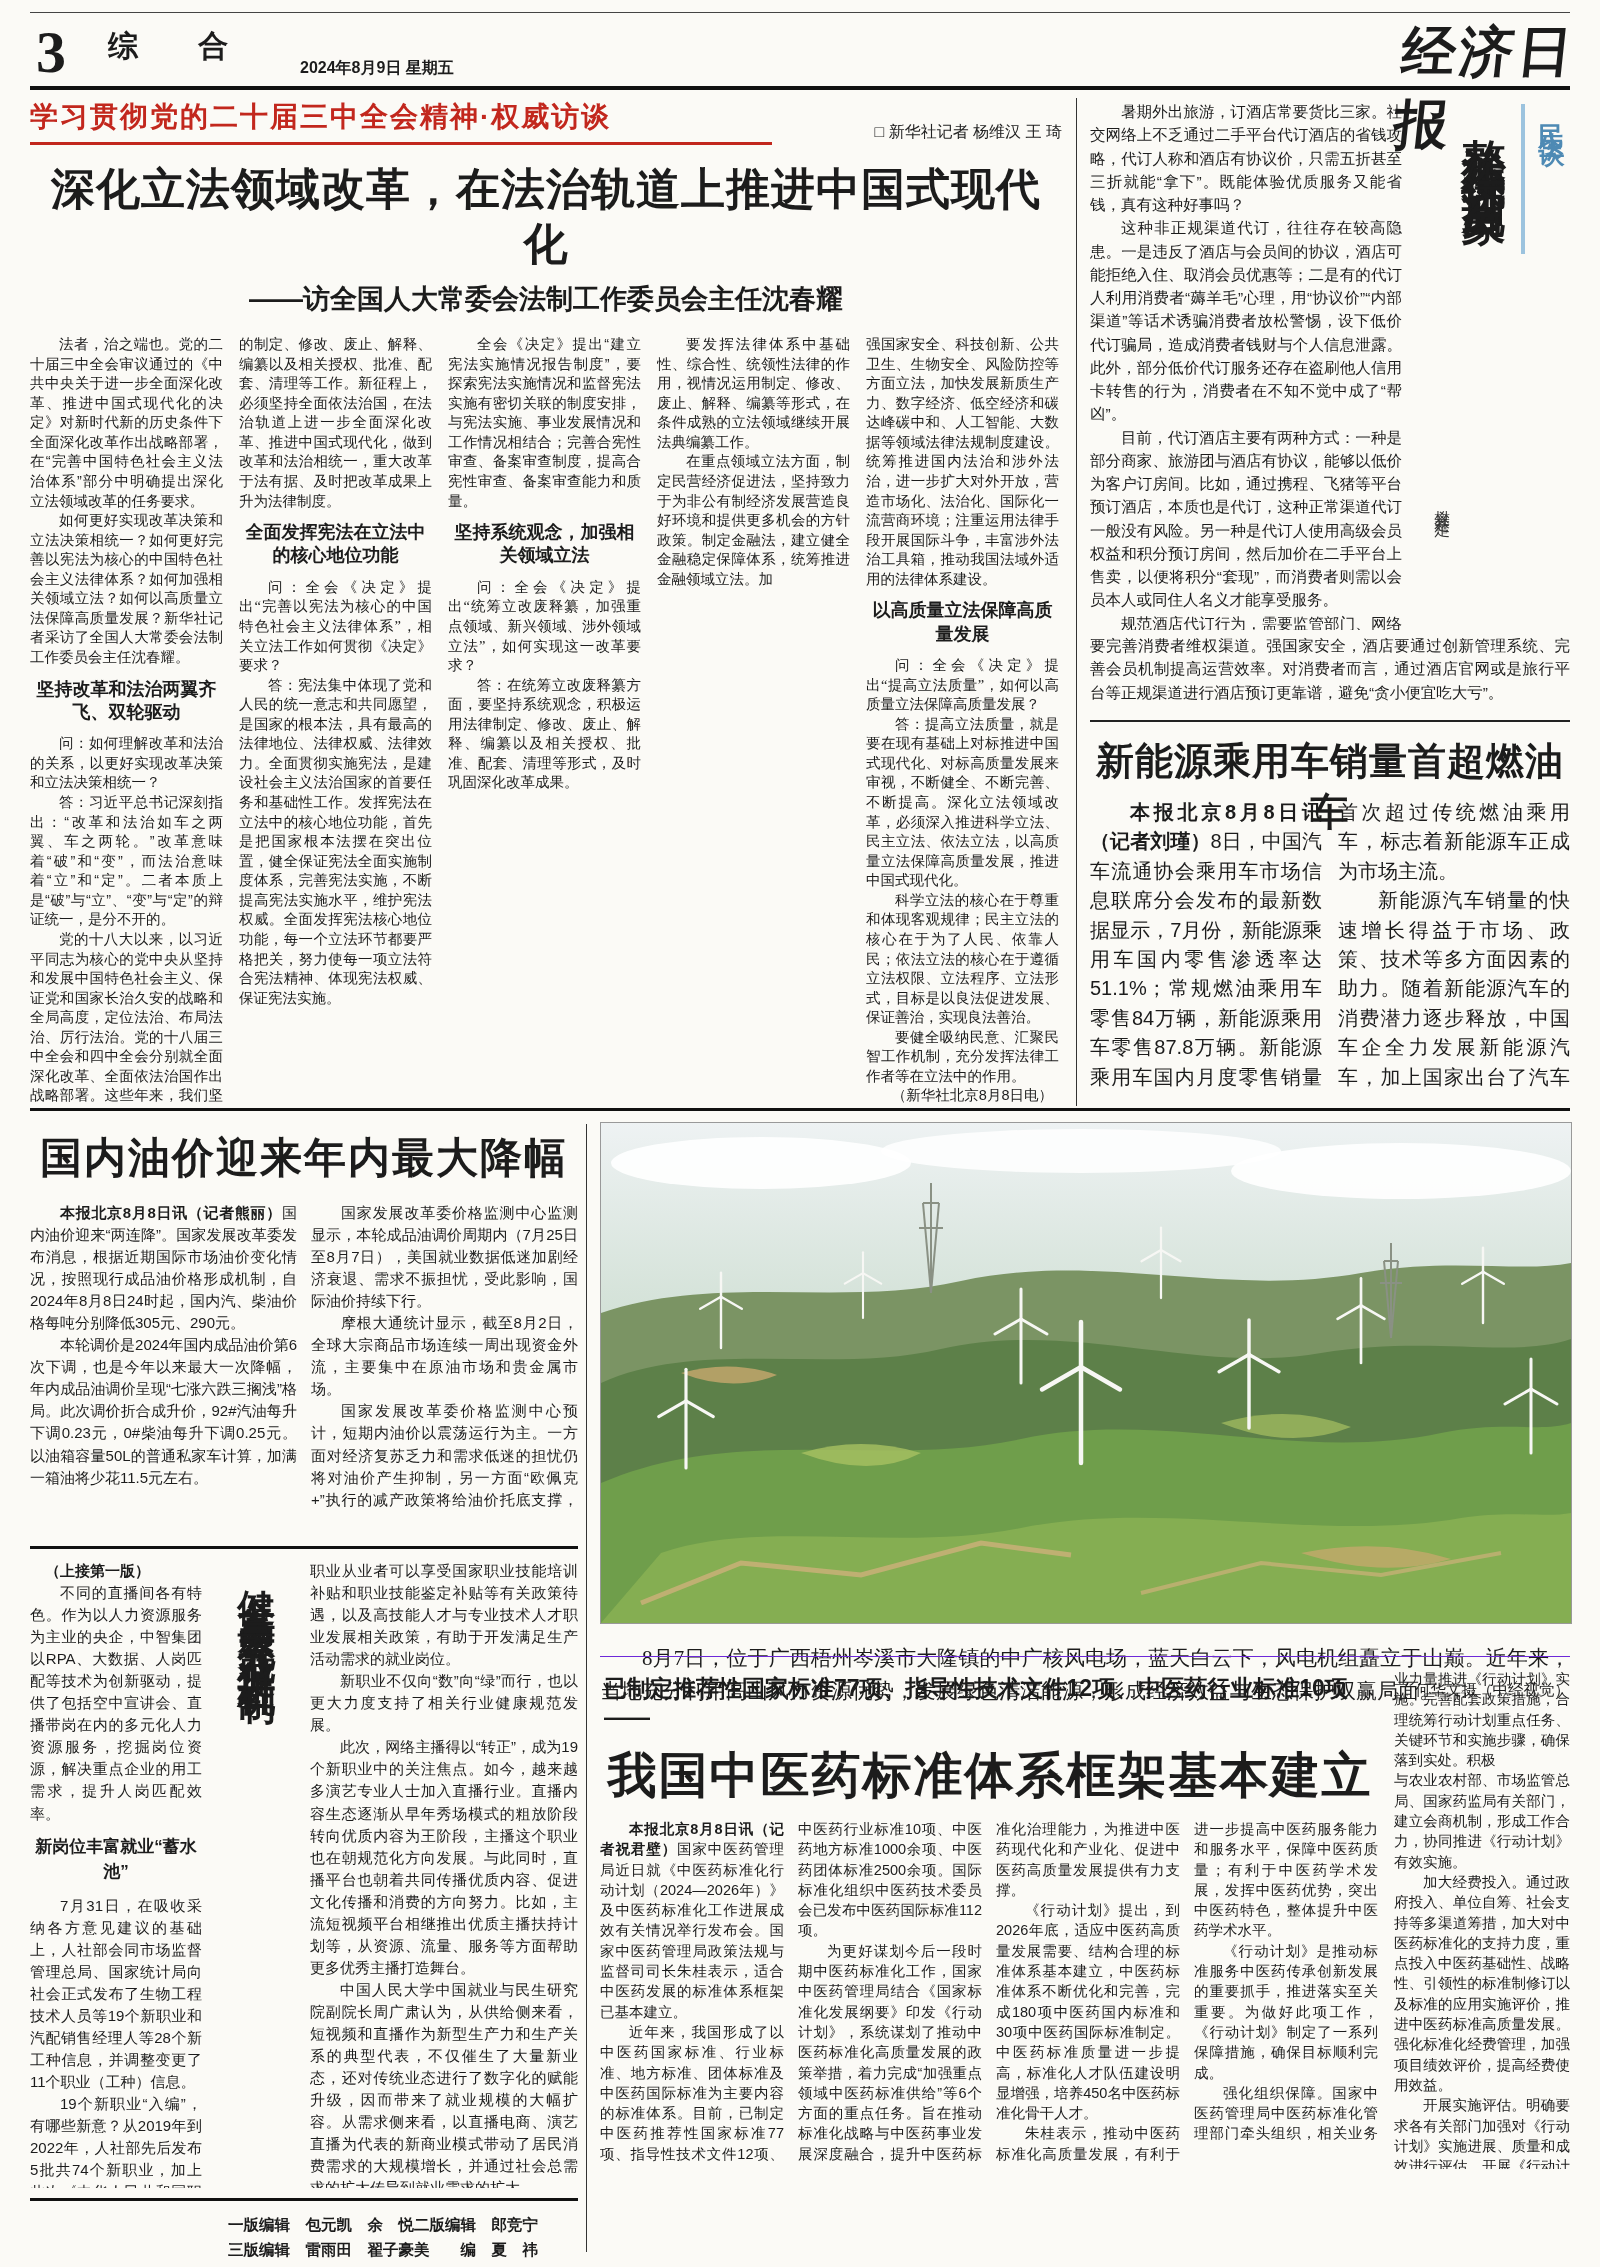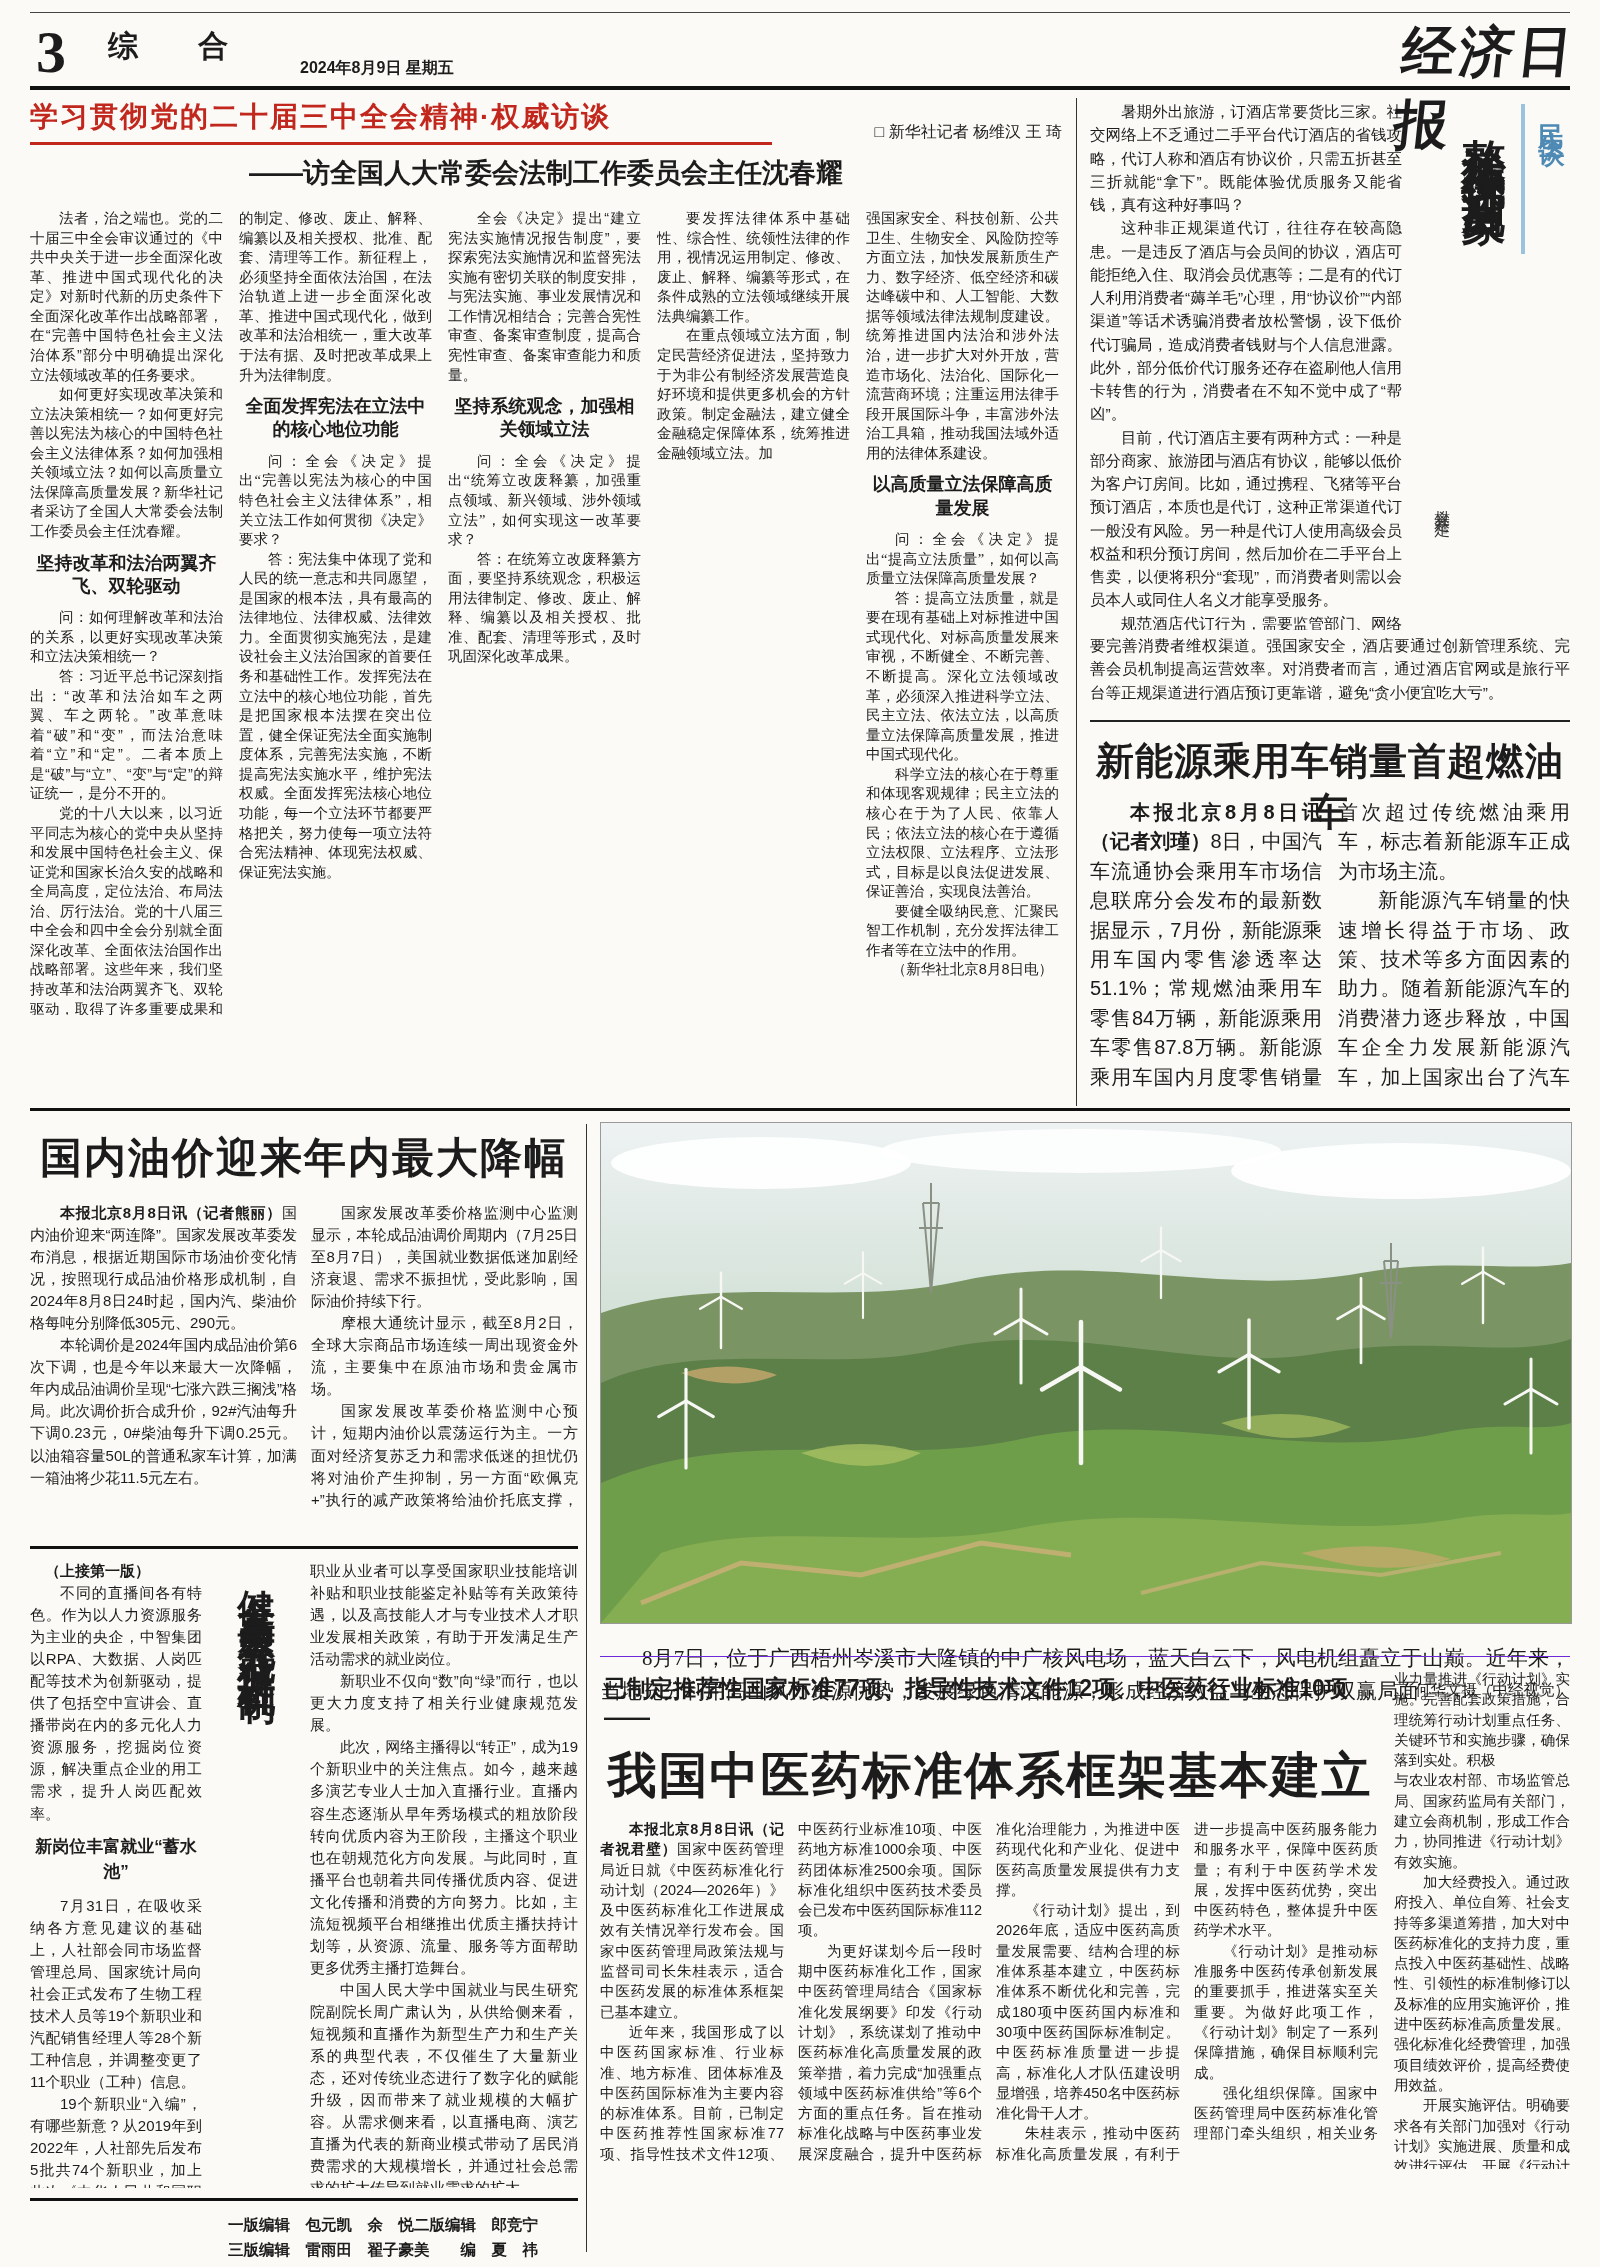--- a/index.html
+++ b/index.html
@@ -88,20 +88,21 @@
 
   <div class="pnum">3</div>
   <div class="sec">综 合</div>
   <div class="hdate">2024年8月9日  星期五</div>
   <div class="masthead">经济日报</div>
   <div class="headrule"></div>
 
   <section class="main">
     <div class="kicker">学习贯彻党的二十届三中全会精神·权威访谈</div>
     <div class="byline">□ 新华社记者 杨维汉 王 琦</div>
+    <h1>深化立法领域改革，在法治轨道上推进中国式现代化</h1>
     <div class="subtitle">——访全国人大常委会法制工作委员会主任沈春耀</div>
     <div class="cols5">
       <div class="col">
         <p>法者，治之端也。党的二十届三中全会审议通过的《中共中央关于进一步全面深化改革、推进中国式现代化的决定》对新时代新的历史条件下全面深化改革作出战略部署，在“完善中国特色社会主义法治体系”部分中明确提出深化立法领域改革的任务要求。</p>
         <p>如何更好实现改革决策和立法决策相统一？如何更好完善以宪法为核心的中国特色社会主义法律体系？如何加强相关领域立法？如何以高质量立法保障高质量发展？新华社记者采访了全国人大常委会法制工作委员会主任沈春耀。</p>
         <div class="subhead">坚持改革和法治两翼齐飞、双轮驱动</div>
         <p class="q">问：如何理解改革和法治的关系，以更好实现改革决策和立法决策相统一？</p>
         <p>答：习近平总书记深刻指出：“改革和法治如车之两翼、车之两轮。”改革意味着“破”和“变”，而法治意味着“立”和“定”。二者本质上是“破”与“立”、“变”与“定”的辩证统一，是分不开的。</p>
         <p>党的十八大以来，以习近平同志为核心的党中央从坚持和发展中国特色社会主义、保证党和国家长治久安的战略和全局高度，定位法治、布局法治、厉行法治。党的十八届三中全会和四中全会分别就全面深化改革、全面依法治国作出战略部署。这些年来，我们坚持改革和法治两翼齐飞、双轮驱动，取得了许多重要成果和宝贵经验。从立法工作情况看，在我国现行有效的303件法律中，属于党的十八届三中全会后新制定的法律有78件，包括民法典这样分量重、块头大的立法；对303件法律中的147部法律先后累计修改334件次，修法的力度也是非常大的，包括2018年修改宪法。</p>
 

